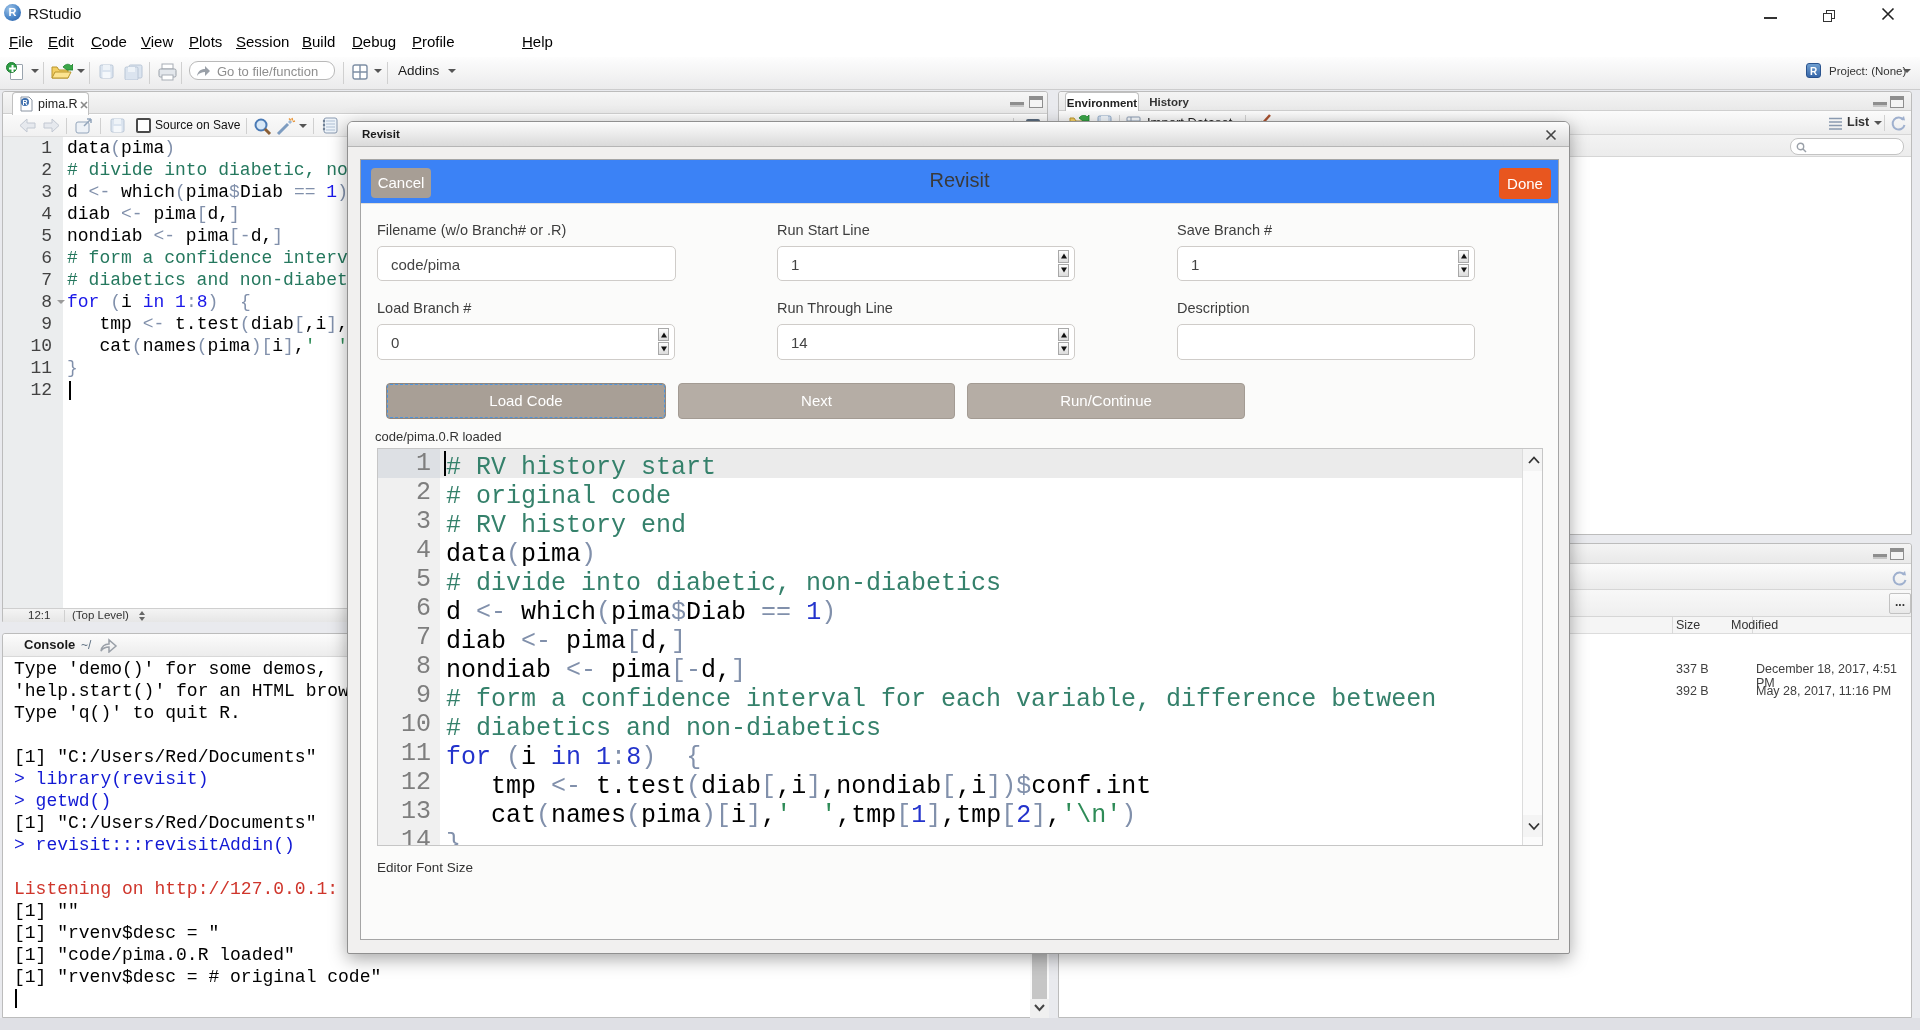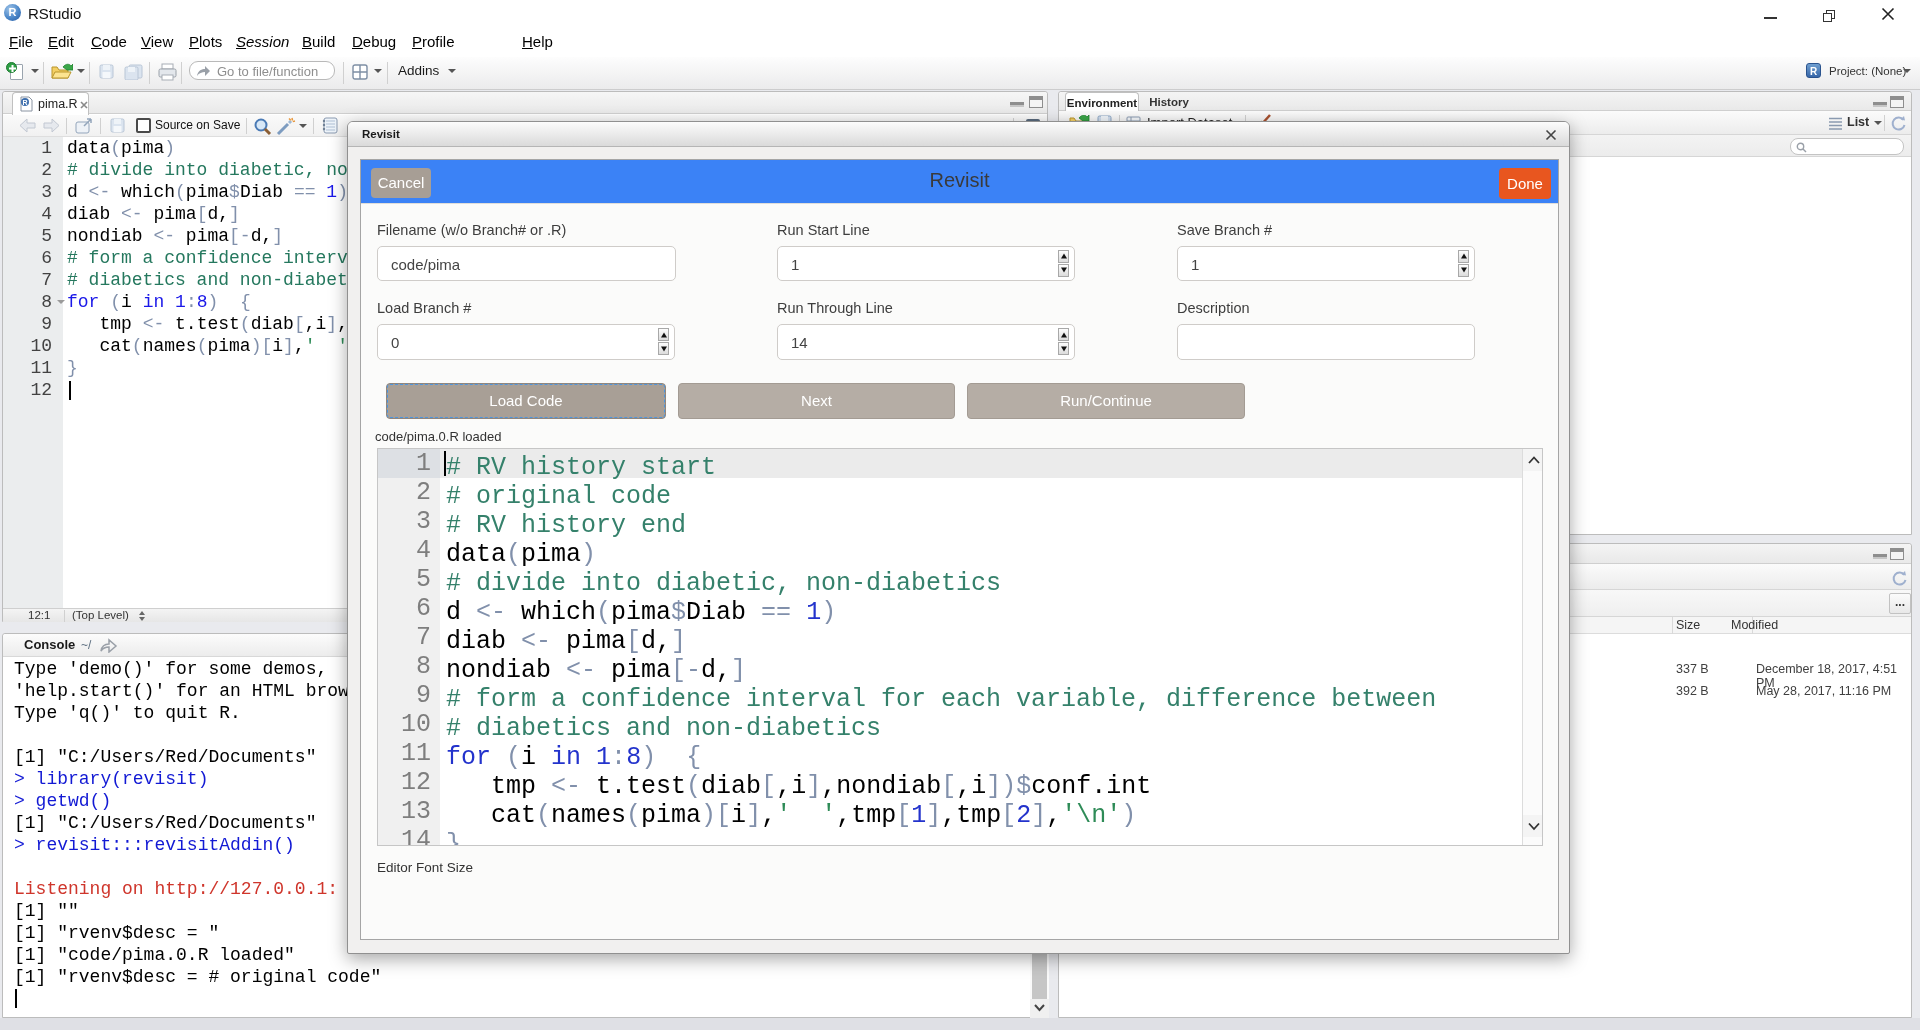--- a/index.html
+++ b/index.html
@@ -33,21 +33,21 @@
   <svg class="abs" style="left:1881px;top:7px;" width="14" height="14">
       <path d="M1.5 1.5 L12.5 12.5 M12.5 1.5 L1.5 12.5" stroke="#222" stroke-width="1.6"></path>
     </svg>
 </div>
 <div class="abs" id="menubar" style="left:0;top:28px;width:1912px;height:29px;background:#fff;font-size:15px;color:#000;text-align:center;">
   <div class="abs" style="left:9px;top:5px;"><u>F</u>ile</div>
   <div class="abs" style="left:48px;top:5px;"><u>E</u>dit</div>
   <div class="abs" style="left:91px;top:5px;"><u>C</u>ode</div>
   <div class="abs" style="left:141px;top:5px;"><u>V</u>iew</div>
   <div class="abs" style="left:189px;top:5px;"><u>P</u>lots</div>
-  <div class="abs" style="left:236px;top:5px;font-style:italic;"><u>S</u>ession</div>
+  <div class="abs" style="left:236px;top:5px;"><u>S</u>ession</div>
   <div class="abs" style="left:302px;top:5px;"><u>B</u>uild</div>
   <div class="abs" style="left:352px;top:5px;"><u>D</u>ebug</div>
   <div class="abs" style="left:412px;top:5px;"><u>P</u>rofile</div>
   <div class="abs" style="left:470px;top:5px;margin-top:45px;"><u>T</u>ools</div>
   <div class="abs" style="left:522px;top:5px;"><u>H</u>elp</div>
 </div>
 <div class="abs" id="maintoolbar" style="left:0;top:57px;width:1920px;height:33px;background:linear-gradient(#fdfdfd,#ebebec);border-bottom:1px solid #cccccd;">
 
   <div class="abs" style="left:10px;top:7px;width:13px;height:16px;background:#fff;border:1px solid #9aa4ae;border-radius:1px;"></div>
   <div class="abs" style="left:6px;top:5px;width:11px;height:11px;border-radius:50%;background:#2e9e44;border:1px solid #1d7a30;"></div>

